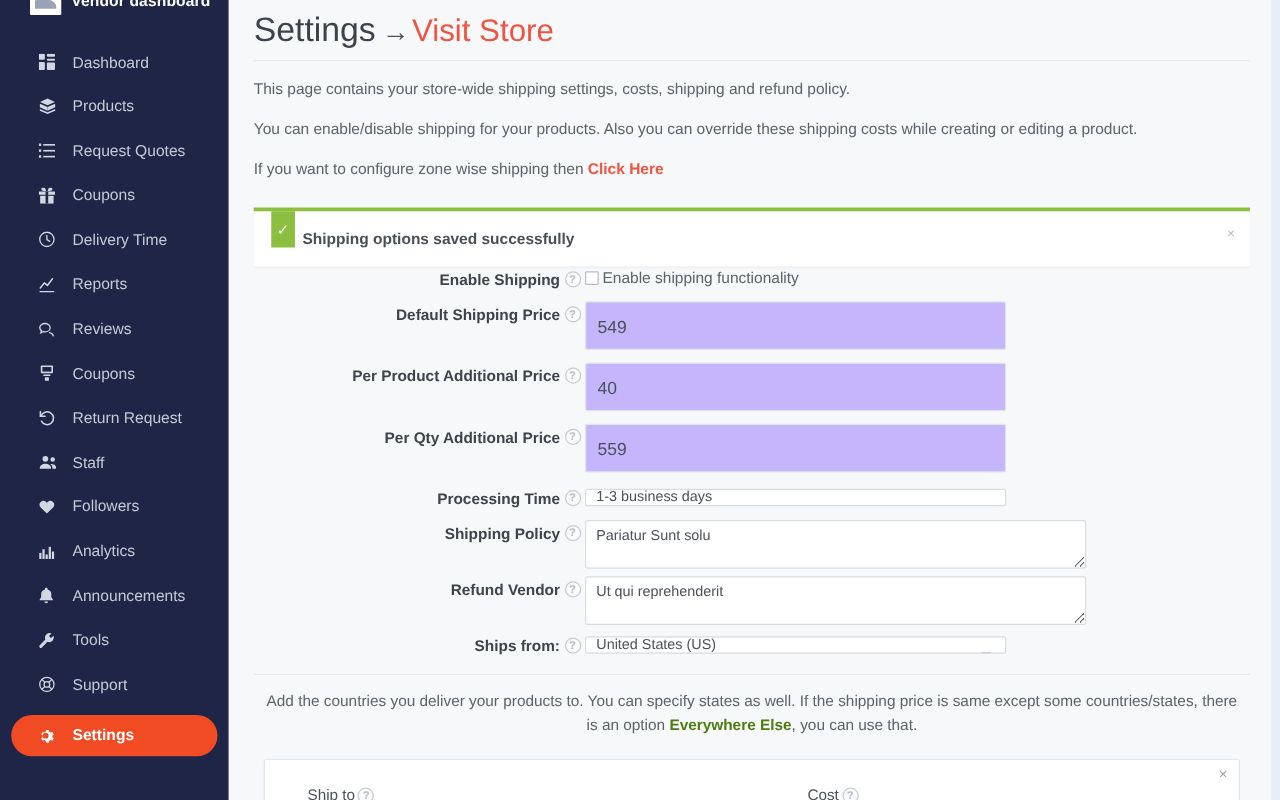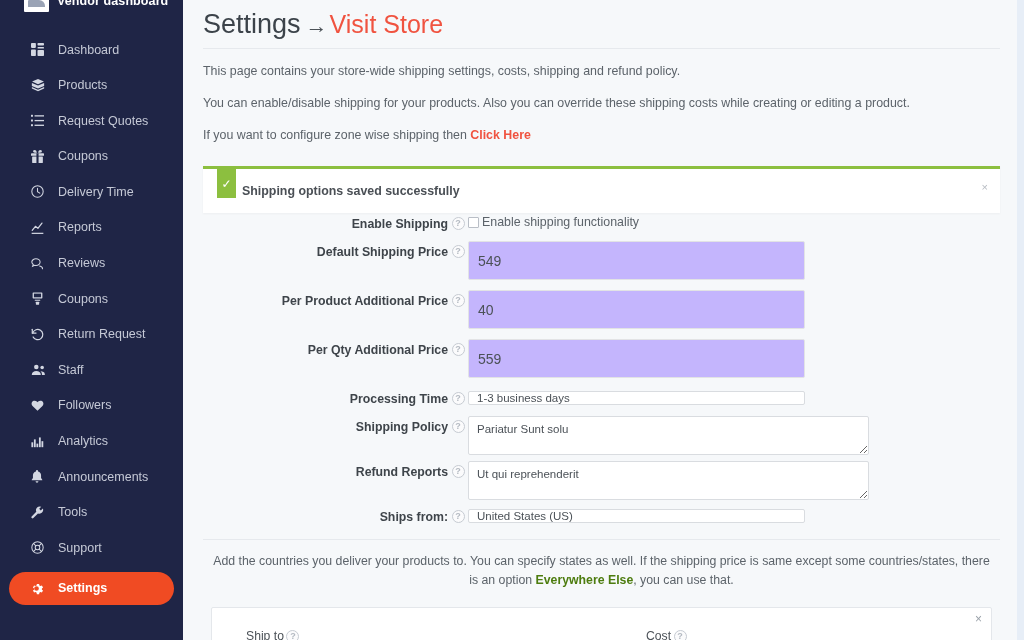--- a/index.html
+++ b/index.html
@@ -593,21 +593,21 @@
           <div class="flabel">Shipping Policy</div>
           <div class="help">
               <span>?</span>
             </div>
           <div class="fctl">
             <textarea class="ta" style="">Pariatur Sunt solu</textarea>
           </div>
         </div>
 
         <div class="frow row-ta">
-          <div class="flabel">Refund Reports</div>
+          <div class="flabel">Refund Vendor</div>
           <div class="help">
               <span>?</span>
             </div>
           <div class="fctl">
             <textarea class="ta" style="">Ut qui reprehenderit</textarea>
           </div>
         </div>
 
         <div class="frow">
           <div class="flabel">Ships from:</div>

